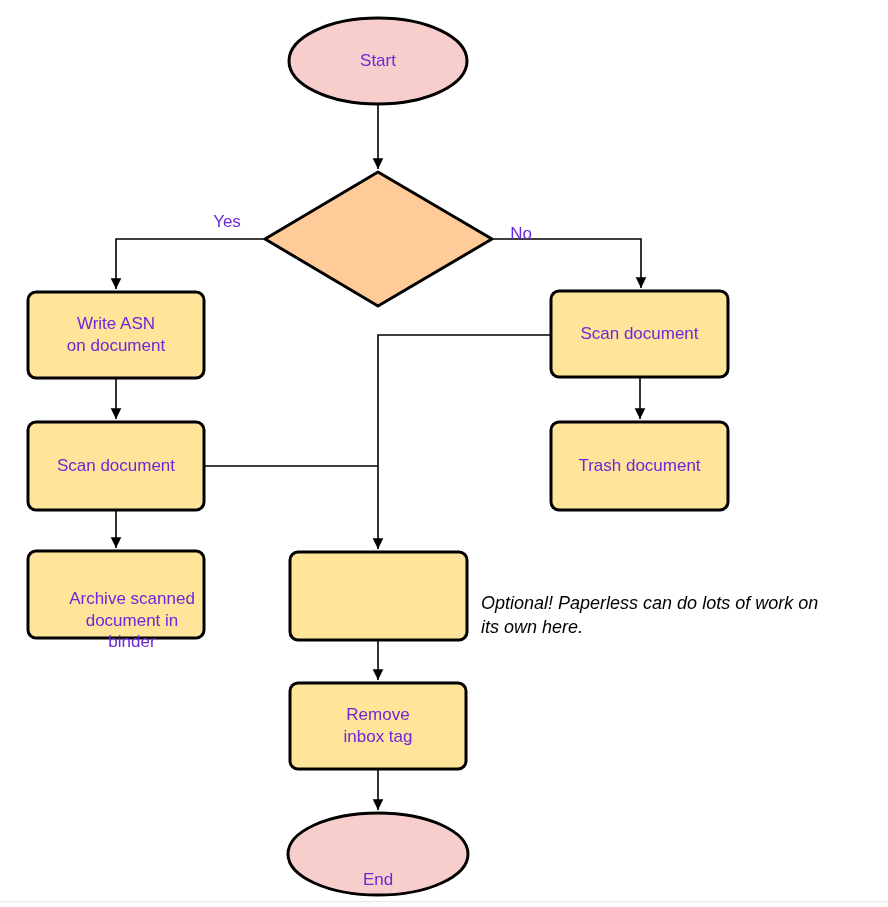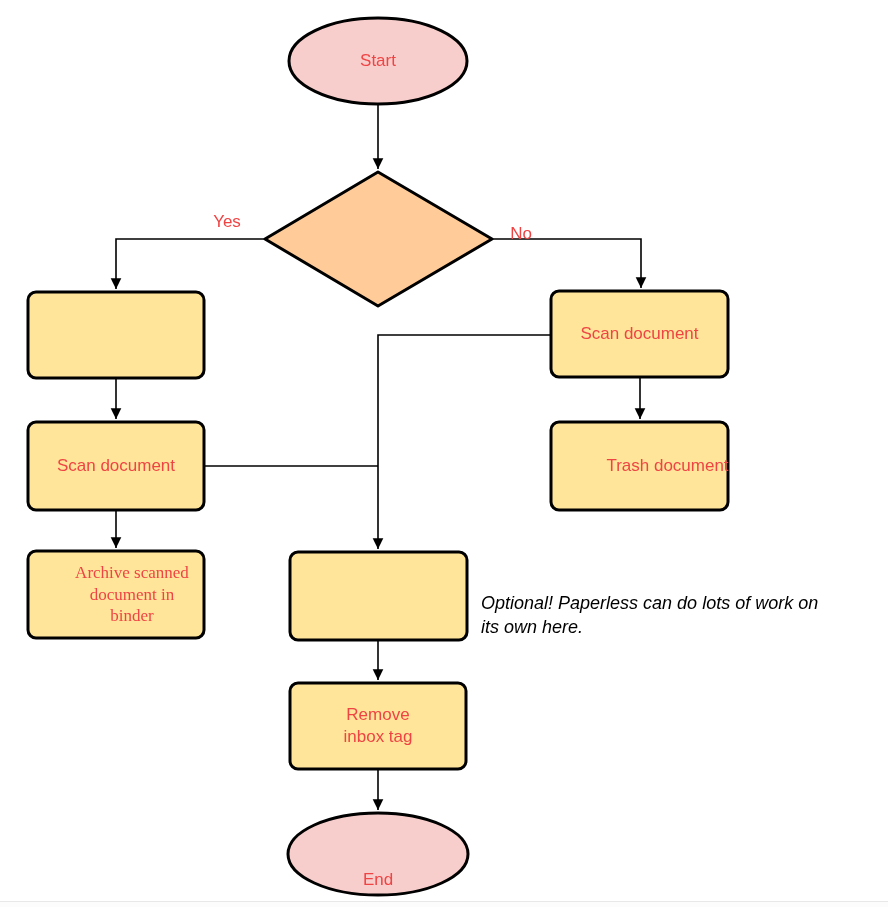--- a/index.html
+++ b/index.html
@@ -15,21 +15,21 @@
   .labels { position: absolute; left: 0; top: 0; width: 100%; height: 100%; pointer-events: none; }
   .label {
     position: absolute;
     display: flex;
     align-items: center;
     justify-content: center;
     text-align: center;
     white-space: pre-line;
     font-size: 17px;
     line-height: 1.28;
-    color: #ef4444;
+    color: #6d28d9;
   }
   .edge-label { font-size: 17px; }
   .note-label {
     position: absolute;
     display: block;
     font-style: italic;
     font-size: 18px;
     line-height: 1.35;
     white-space: pre-line;
     text-align: left;
@@ -76,26 +76,28 @@
     <rect x="551" y="422" width="177" height="88" rx="8" stroke="#000000" stroke-width="3" fill="#FFE599"></rect>
     <rect x="290" y="552" width="177" height="88" rx="8" stroke="#000000" stroke-width="3" fill="#FFE599"></rect>
     <rect x="290" y="683" width="176" height="86" rx="8" stroke="#000000" stroke-width="3" fill="#FFE599"></rect>
     <ellipse cx="378" cy="854" rx="90" ry="41" stroke="#000000" stroke-width="3" fill="#F8CECC"></ellipse>
   </svg>
 
   <div class="labels">
     <div class="label" style="left:290px; top:18px;  width:176px; height:86px;">Start</div>
     <div class="label edge-label" style="left:192px; top:209px; width:70px; height:26px;">Yes</div>
     <div class="label edge-label" style="left:486px; top:221px; width:70px; height:26px;">No</div>
+    <div class="label" style="left:28px;  top:292px; width:176px; height:86px;">Write ASN
+on document</div>
     <div class="label" style="left:28px;  top:422px; width:176px; height:88px;">Scan document</div>
-    <div class="label" style="left:28px;  top:551px; width:208px; height:87px;font-family:Liberation Serif, serif;">Archive scanned
+    <div class="label" style="left:28px;  top:577px; width:208px; height:87px;">Archive scanned
 document in
 binder</div>
     <div class="label" style="left:551px; top:291px; width:177px; height:86px;">Scan document</div>
-    <div class="label" style="left:551px; top:422px; width:177px; height:88px;margin-left:28px;">Trash document</div>
+    <div class="label" style="left:551px; top:422px; width:177px; height:88px;">Trash document</div>
     <div class="note-label" style="left:481px; top:591px; width:410px;">Optional! Paperless can do lots of work on
 its own here.</div>
     <div class="label" style="left:290px; top:683px; width:176px; height:86px;">Remove
 inbox tag</div>
     <div class="label" style="left:288px; top:839px; width:180px; height:82px;">End</div>
   </div>
 
   <div class="page-bottom"></div>
 </div>
 

